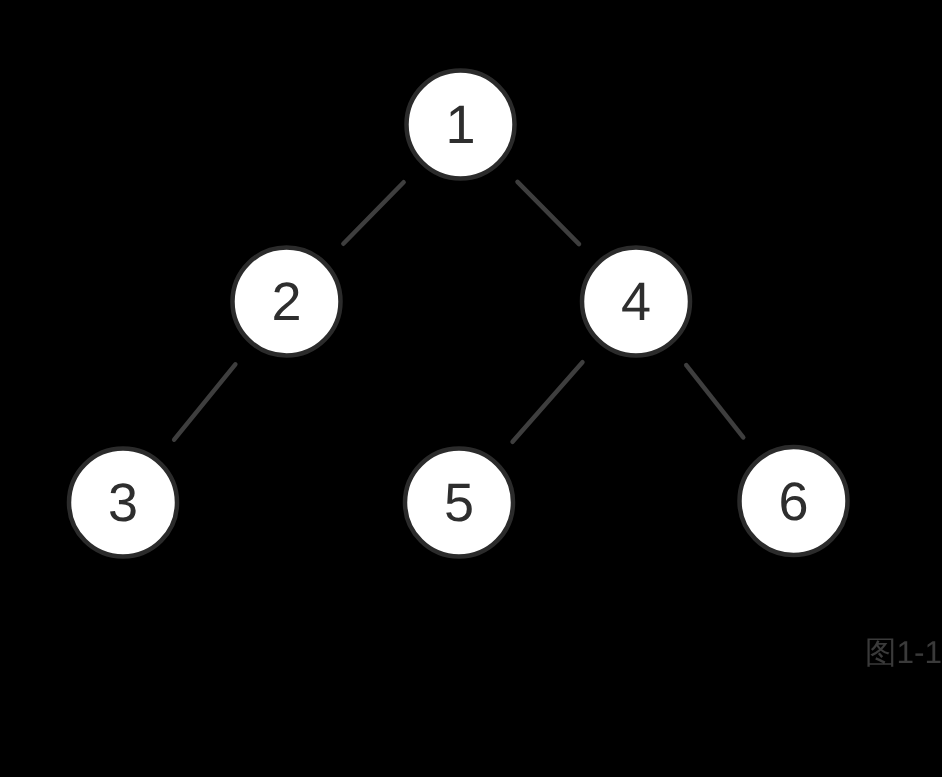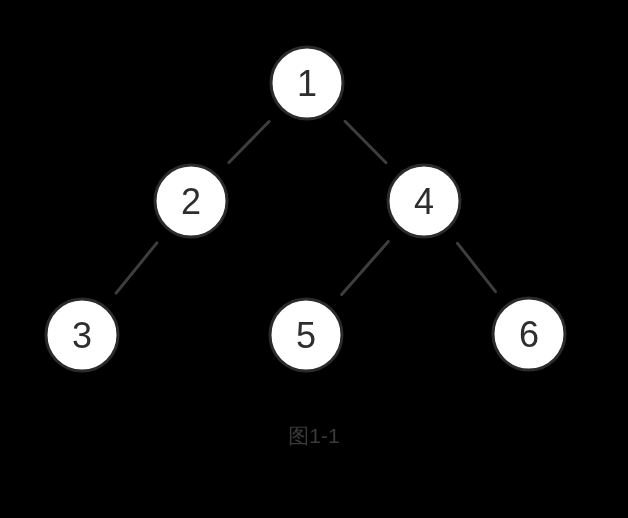--- a/index.html
+++ b/index.html
@@ -19,21 +19,21 @@
     position: absolute;
     top: 0;
     left: 0;
     display: block;
   }
   .caption {
     position: absolute;
     left: 0;
     top: 423px;
     width: 628px;
-    text-align: center;
+    text-align: right;
     line-height: 25px;
     user-select: none;
   }
 </style>
 </head>
 <body>
 
 <div class="canvas">
   <svg class="diagram-svg" id="tree-svg" width="628" height="518" viewBox="0 0 628 518">
       <line x1="269.1" y1="121.5" x2="228.9" y2="162.5" stroke="#3e3e3e" stroke-width="3" stroke-linecap="round"></line>

